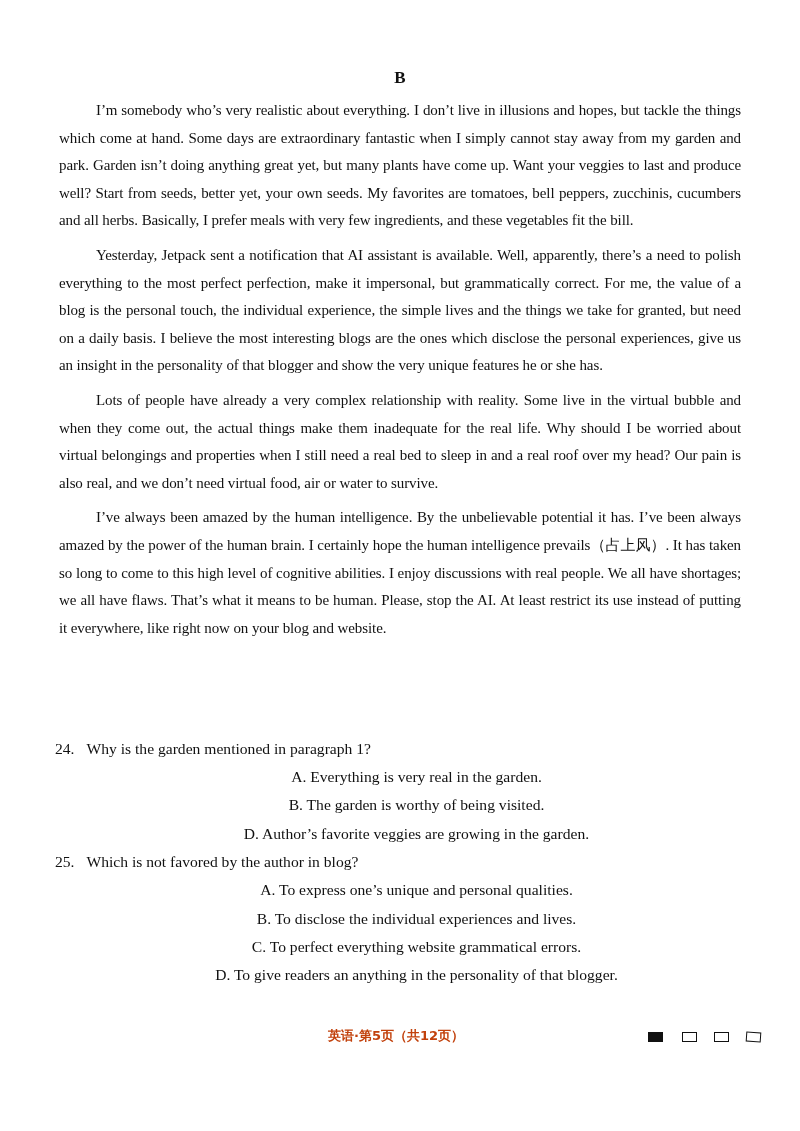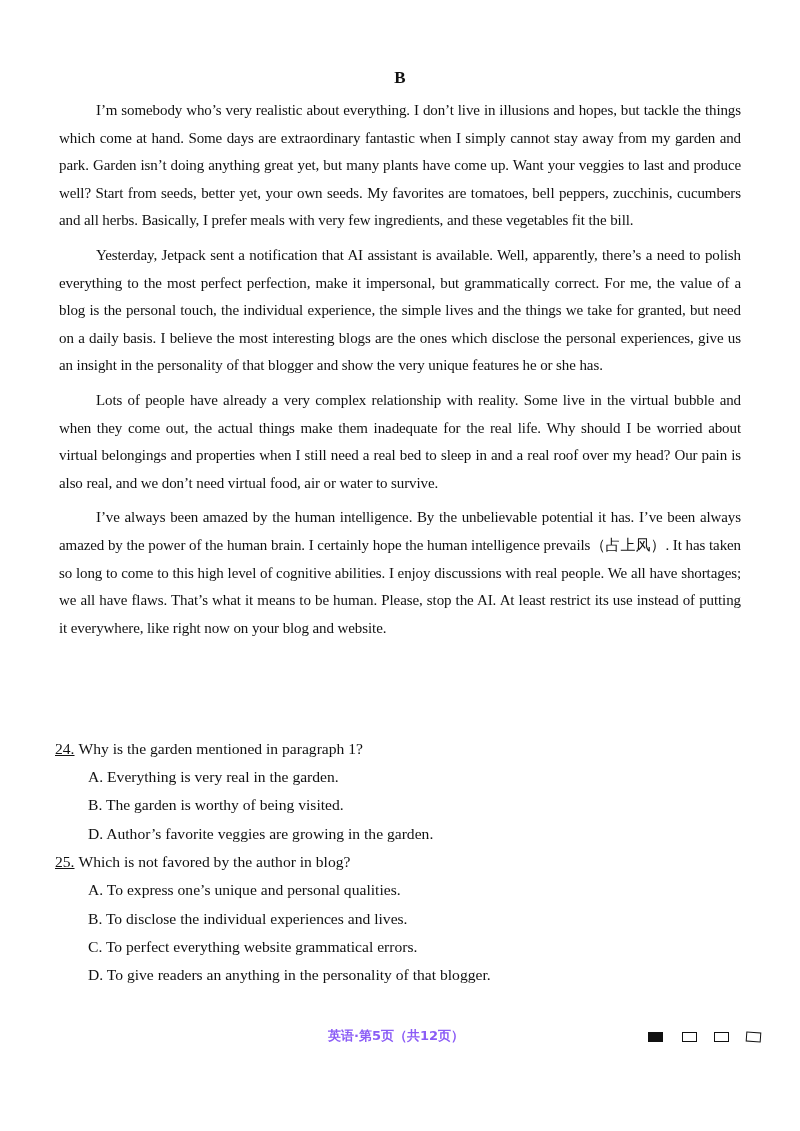--- a/index.html
+++ b/index.html
@@ -54,44 +54,44 @@
     .question {
       margin: 0;
     }
     .q-stem {
       font-size: 15.6px;
       line-height: 28px;
       margin: 0;
     }
     .q-num {
       display: inline-block;
-      margin-right: 4px;
-      text-decoration: underline;
+      margin-right: 12px;
     }
     .option {
       font-size: 15.6px;
       line-height: 28.4px;
       margin: 0 0 0 33px;
+      text-align: center;
     }
     .footer {
       position: absolute;
       top: 1026px;
       left: 0;
       width: 800px;
       height: 20px;
     }
     .footer-text {
       position: absolute;
       left: 328px;
       top: 0;
       font-family: "DejaVu Sans", sans-serif;
       font-weight: bold;
       font-size: 13px;
       line-height: 20px;
-      color: #8b5cf6;
+      color: #c2410c;
     }
     .marks {
       position: absolute;
       left: 648px;
       top: 6px;
       height: 12px;
     }
     .mark {
       position: absolute;
       top: 0;

